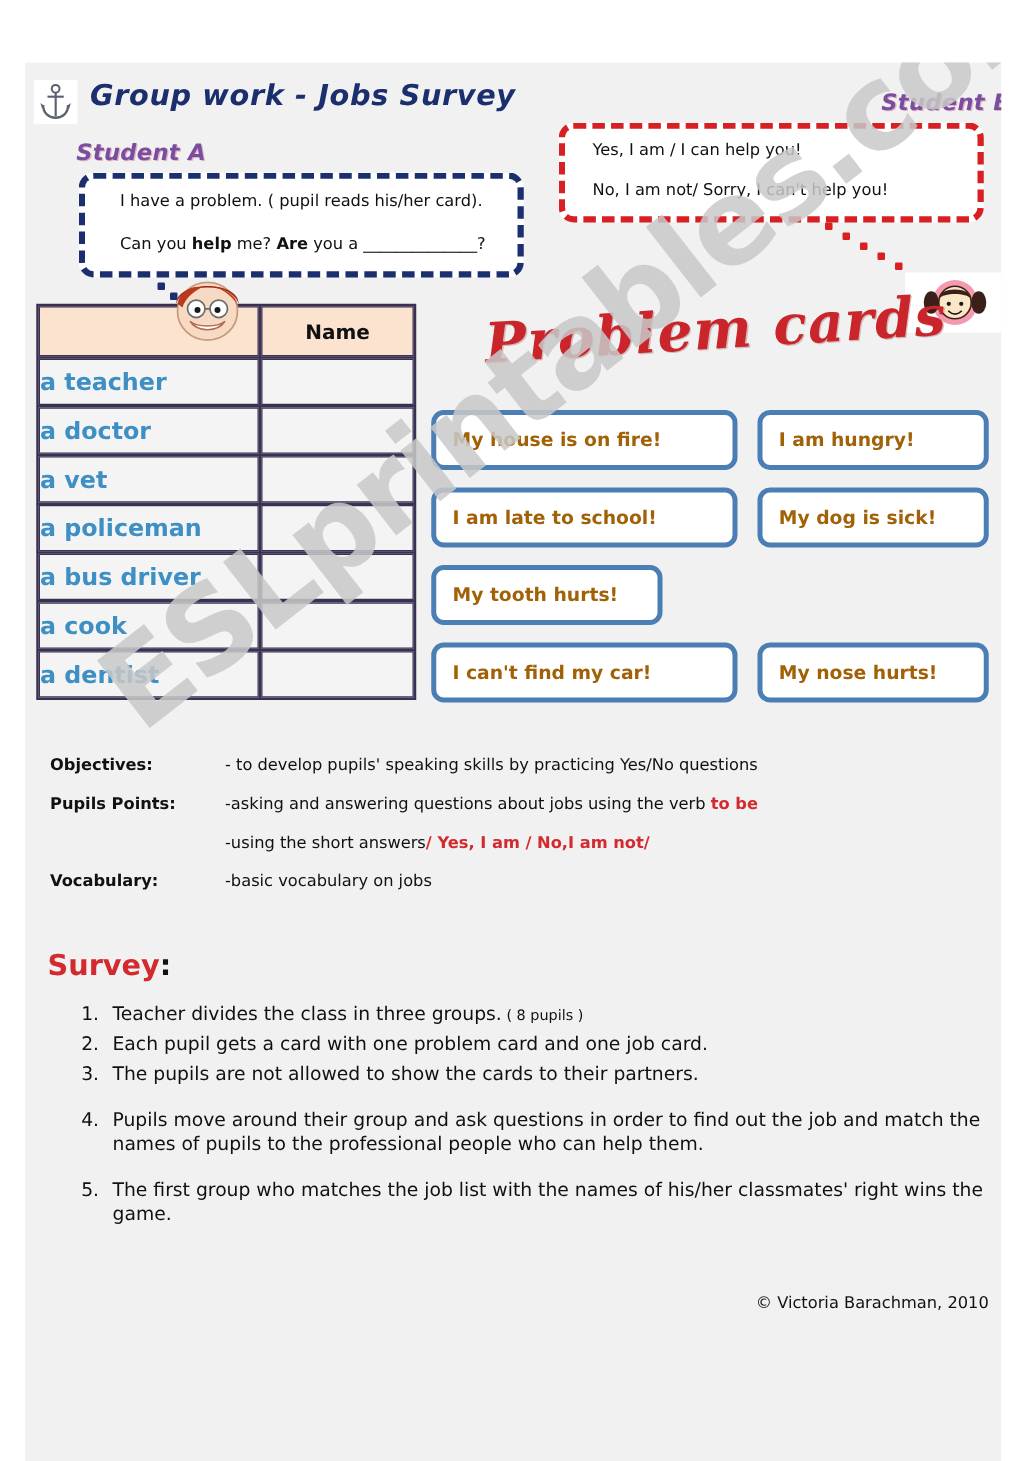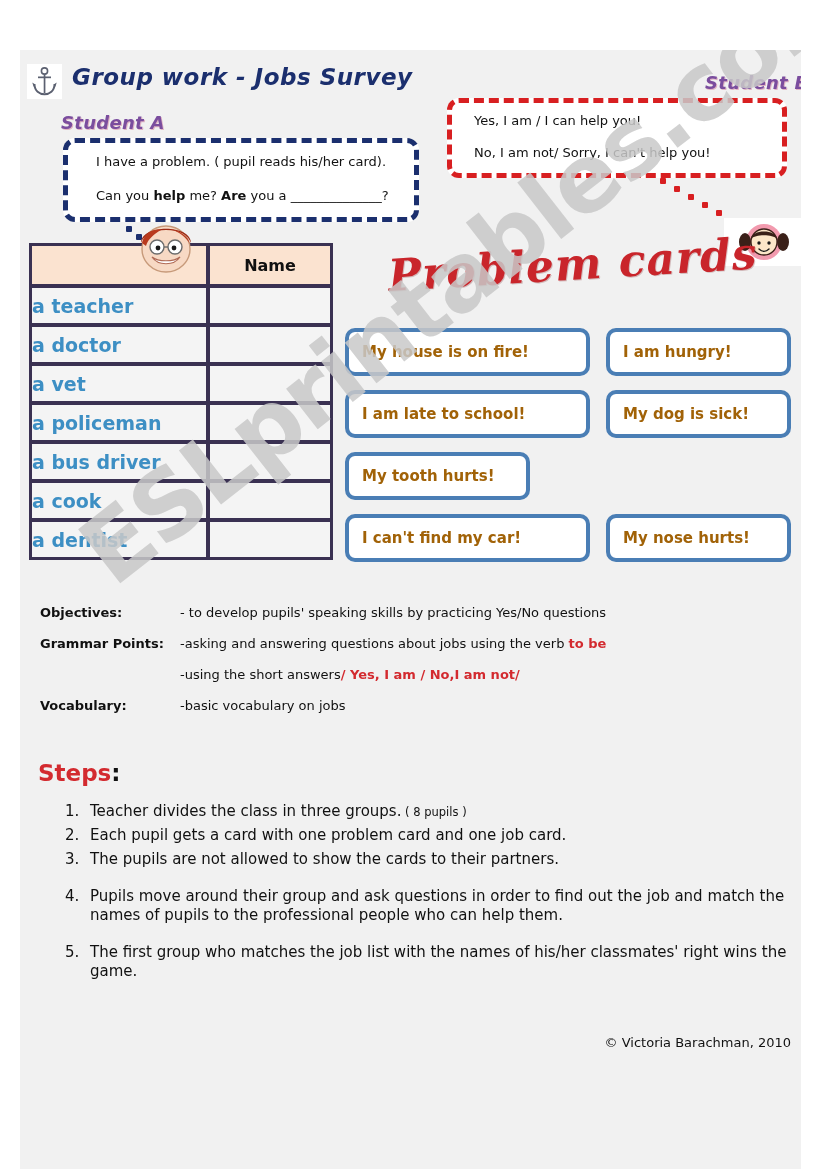--- a/index.html
+++ b/index.html
@@ -423,33 +423,33 @@
       <div class="prob-card card-right">My nose hurts!</div>
     </div>
   </div>
 
   <div id="info">
     <div class="info-row">
       <div class="info-label">Objectives:</div>
       <div class="info-value">- to develop pupils' speaking skills by practicing Yes/No questions</div>
     </div>
     <div class="info-row">
-      <div class="info-label">Grammar Points:</div>
+      <div class="info-label">Pupils Points:</div>
       <div class="info-value"><span>-asking and answering questions about jobs using the verb </span><span class="red-hl">to be</span></div>
     </div>
     <div class="info-row">
       <div class="info-value indent"><span>-using the short answers</span><span class="red-hl">/ Yes, I am / No,I am not/</span></div>
     </div>
     <div class="info-row">
       <div class="info-label">Vocabulary:</div>
       <div class="info-value">-basic vocabulary on jobs</div>
     </div>
   </div>
 
-  <div id="steps-title"><span>Steps</span><span class="colon">:</span></div>
+  <div id="steps-title"><span>Survey</span><span class="colon">:</span></div>
 
   <ol id="steps-list">
     <li><span>Teacher divides the class in three groups.</span><span class="step-note"> ( 8 pupils )</span></li>
     <li><span>Each pupil gets a card with one problem card and one job card.</span></li>
     <li><span>The pupils are not allowed to show the cards to their partners.</span></li>
     <li class="spaced"><span>Pupils move around their group and ask questions in order to find out the job and match the names of pupils to the professional people who can help them.</span></li>
     <li class="spaced"><span>The first group who matches the job list with the names of his/her classmates' right wins the game.</span></li>
   </ol>
 
   <div id="copyright">© Victoria Barachman, 2010</div>

